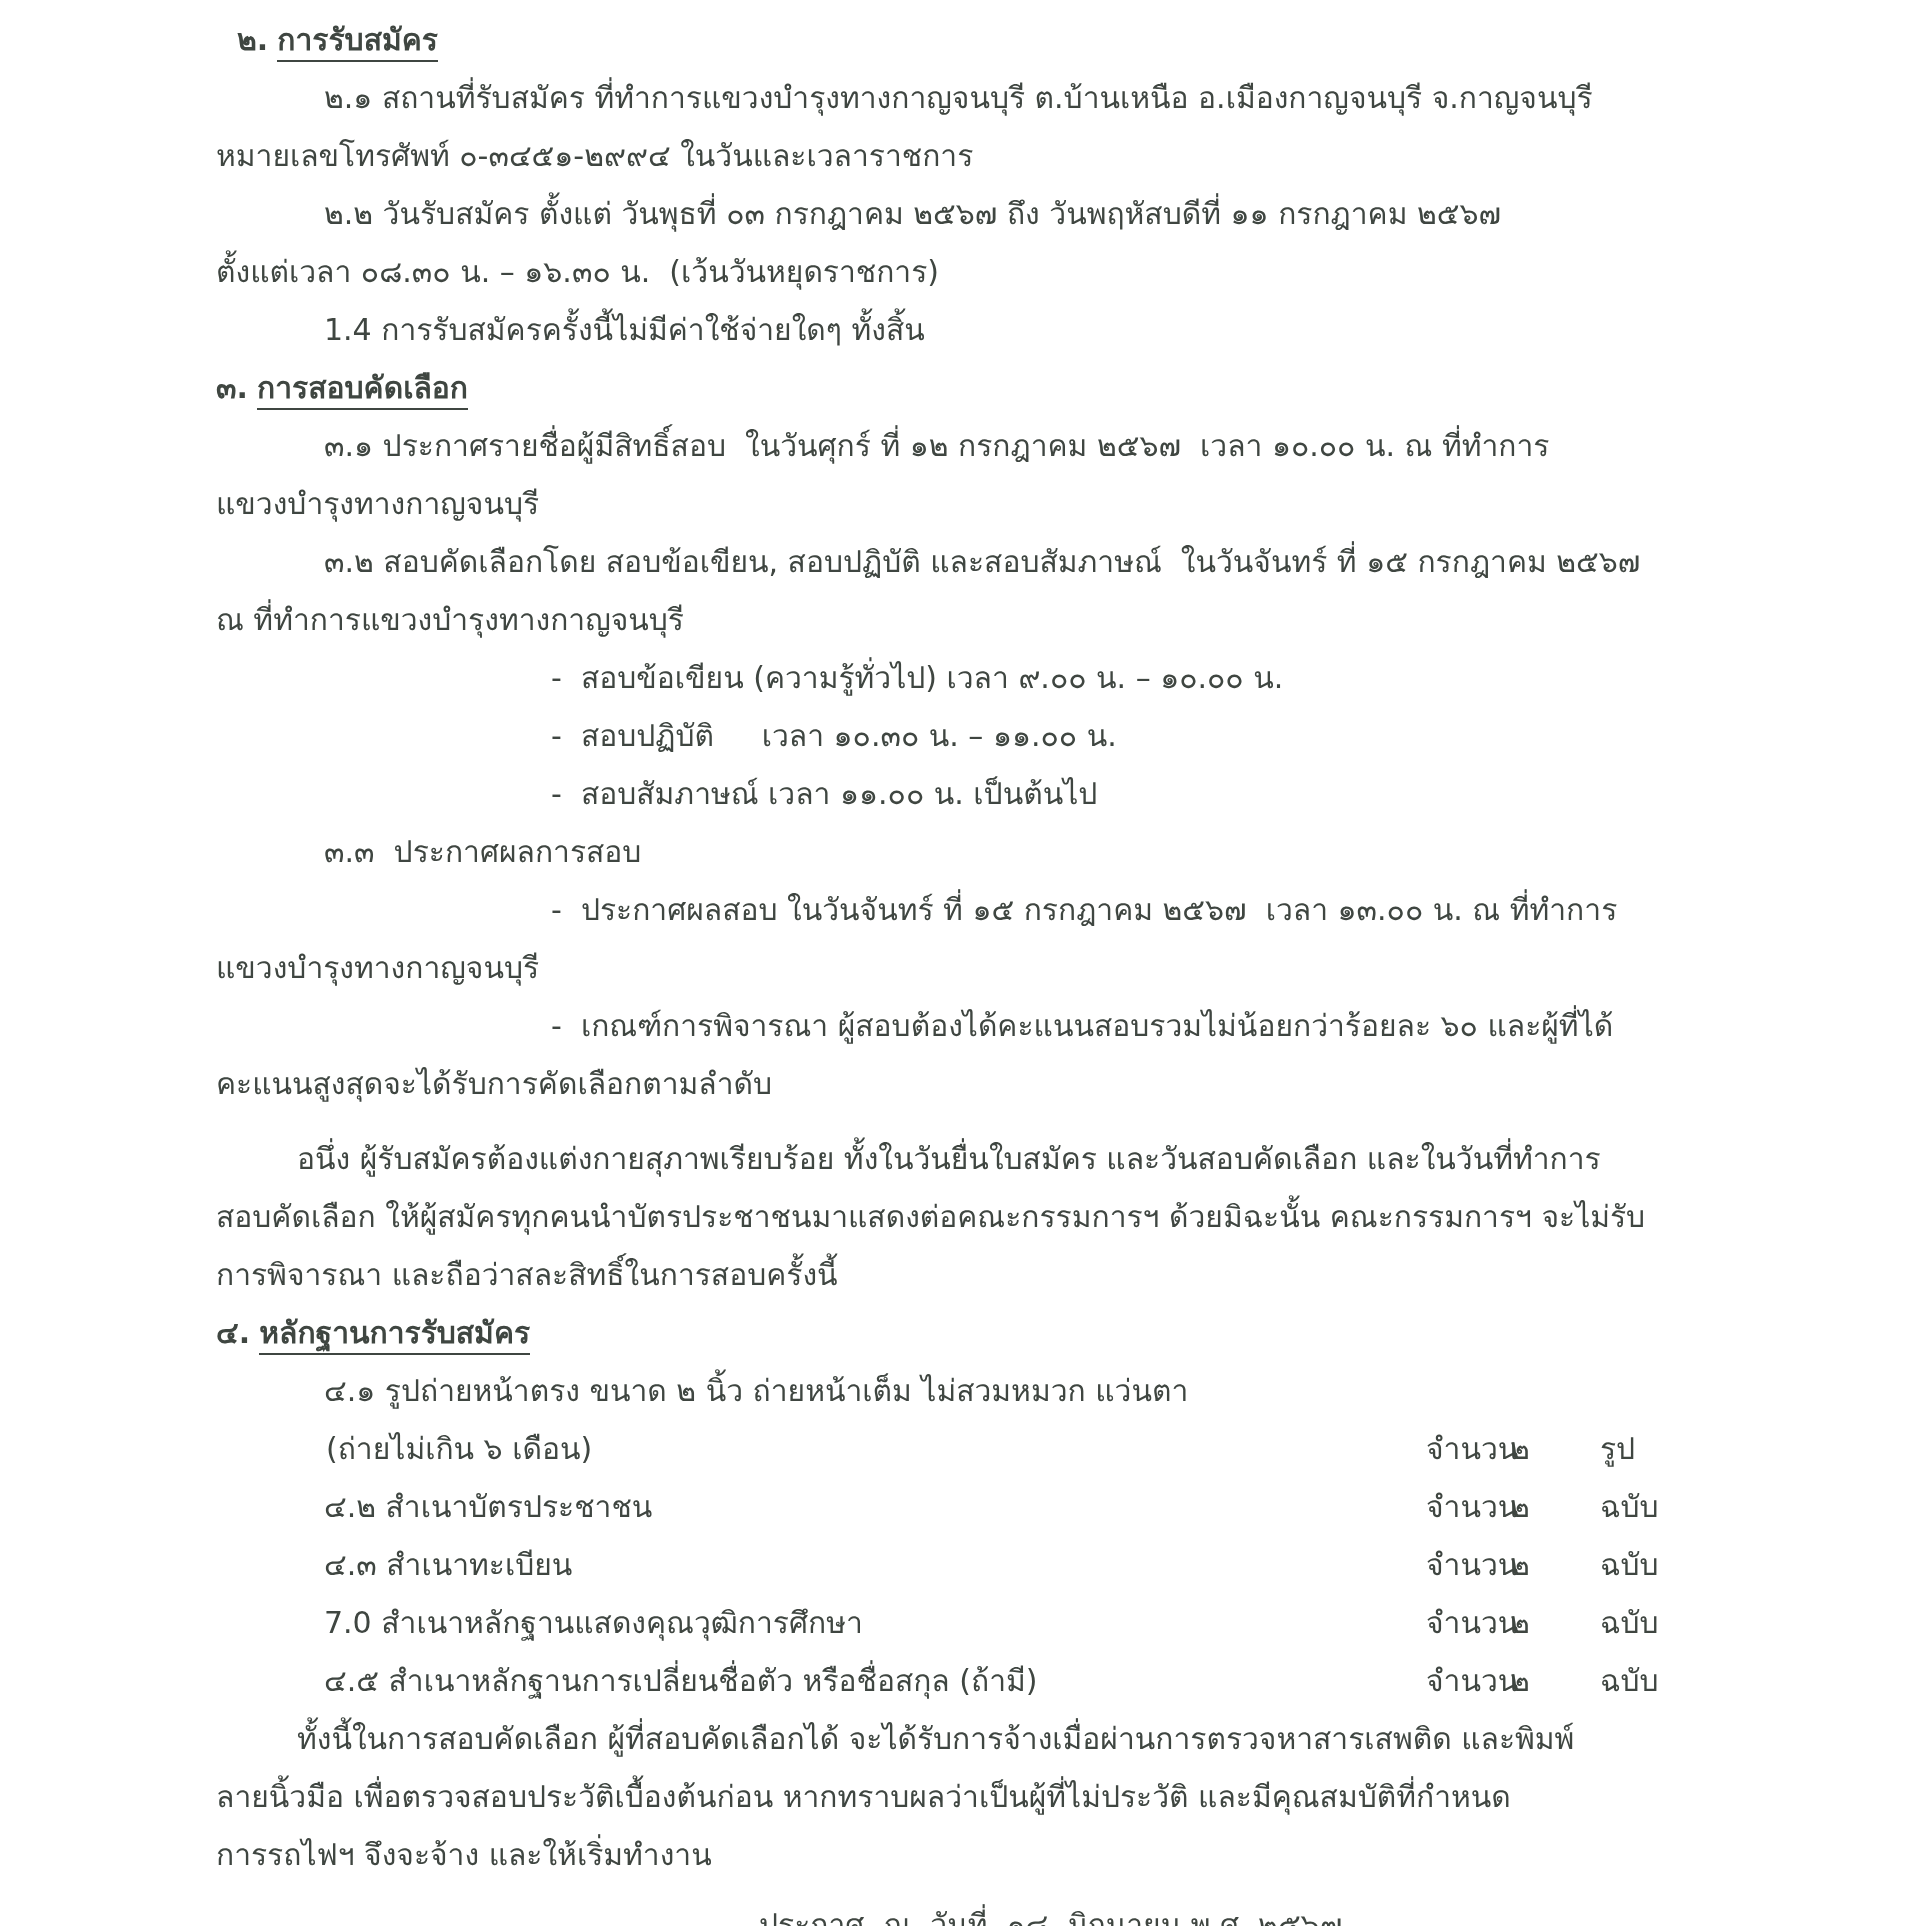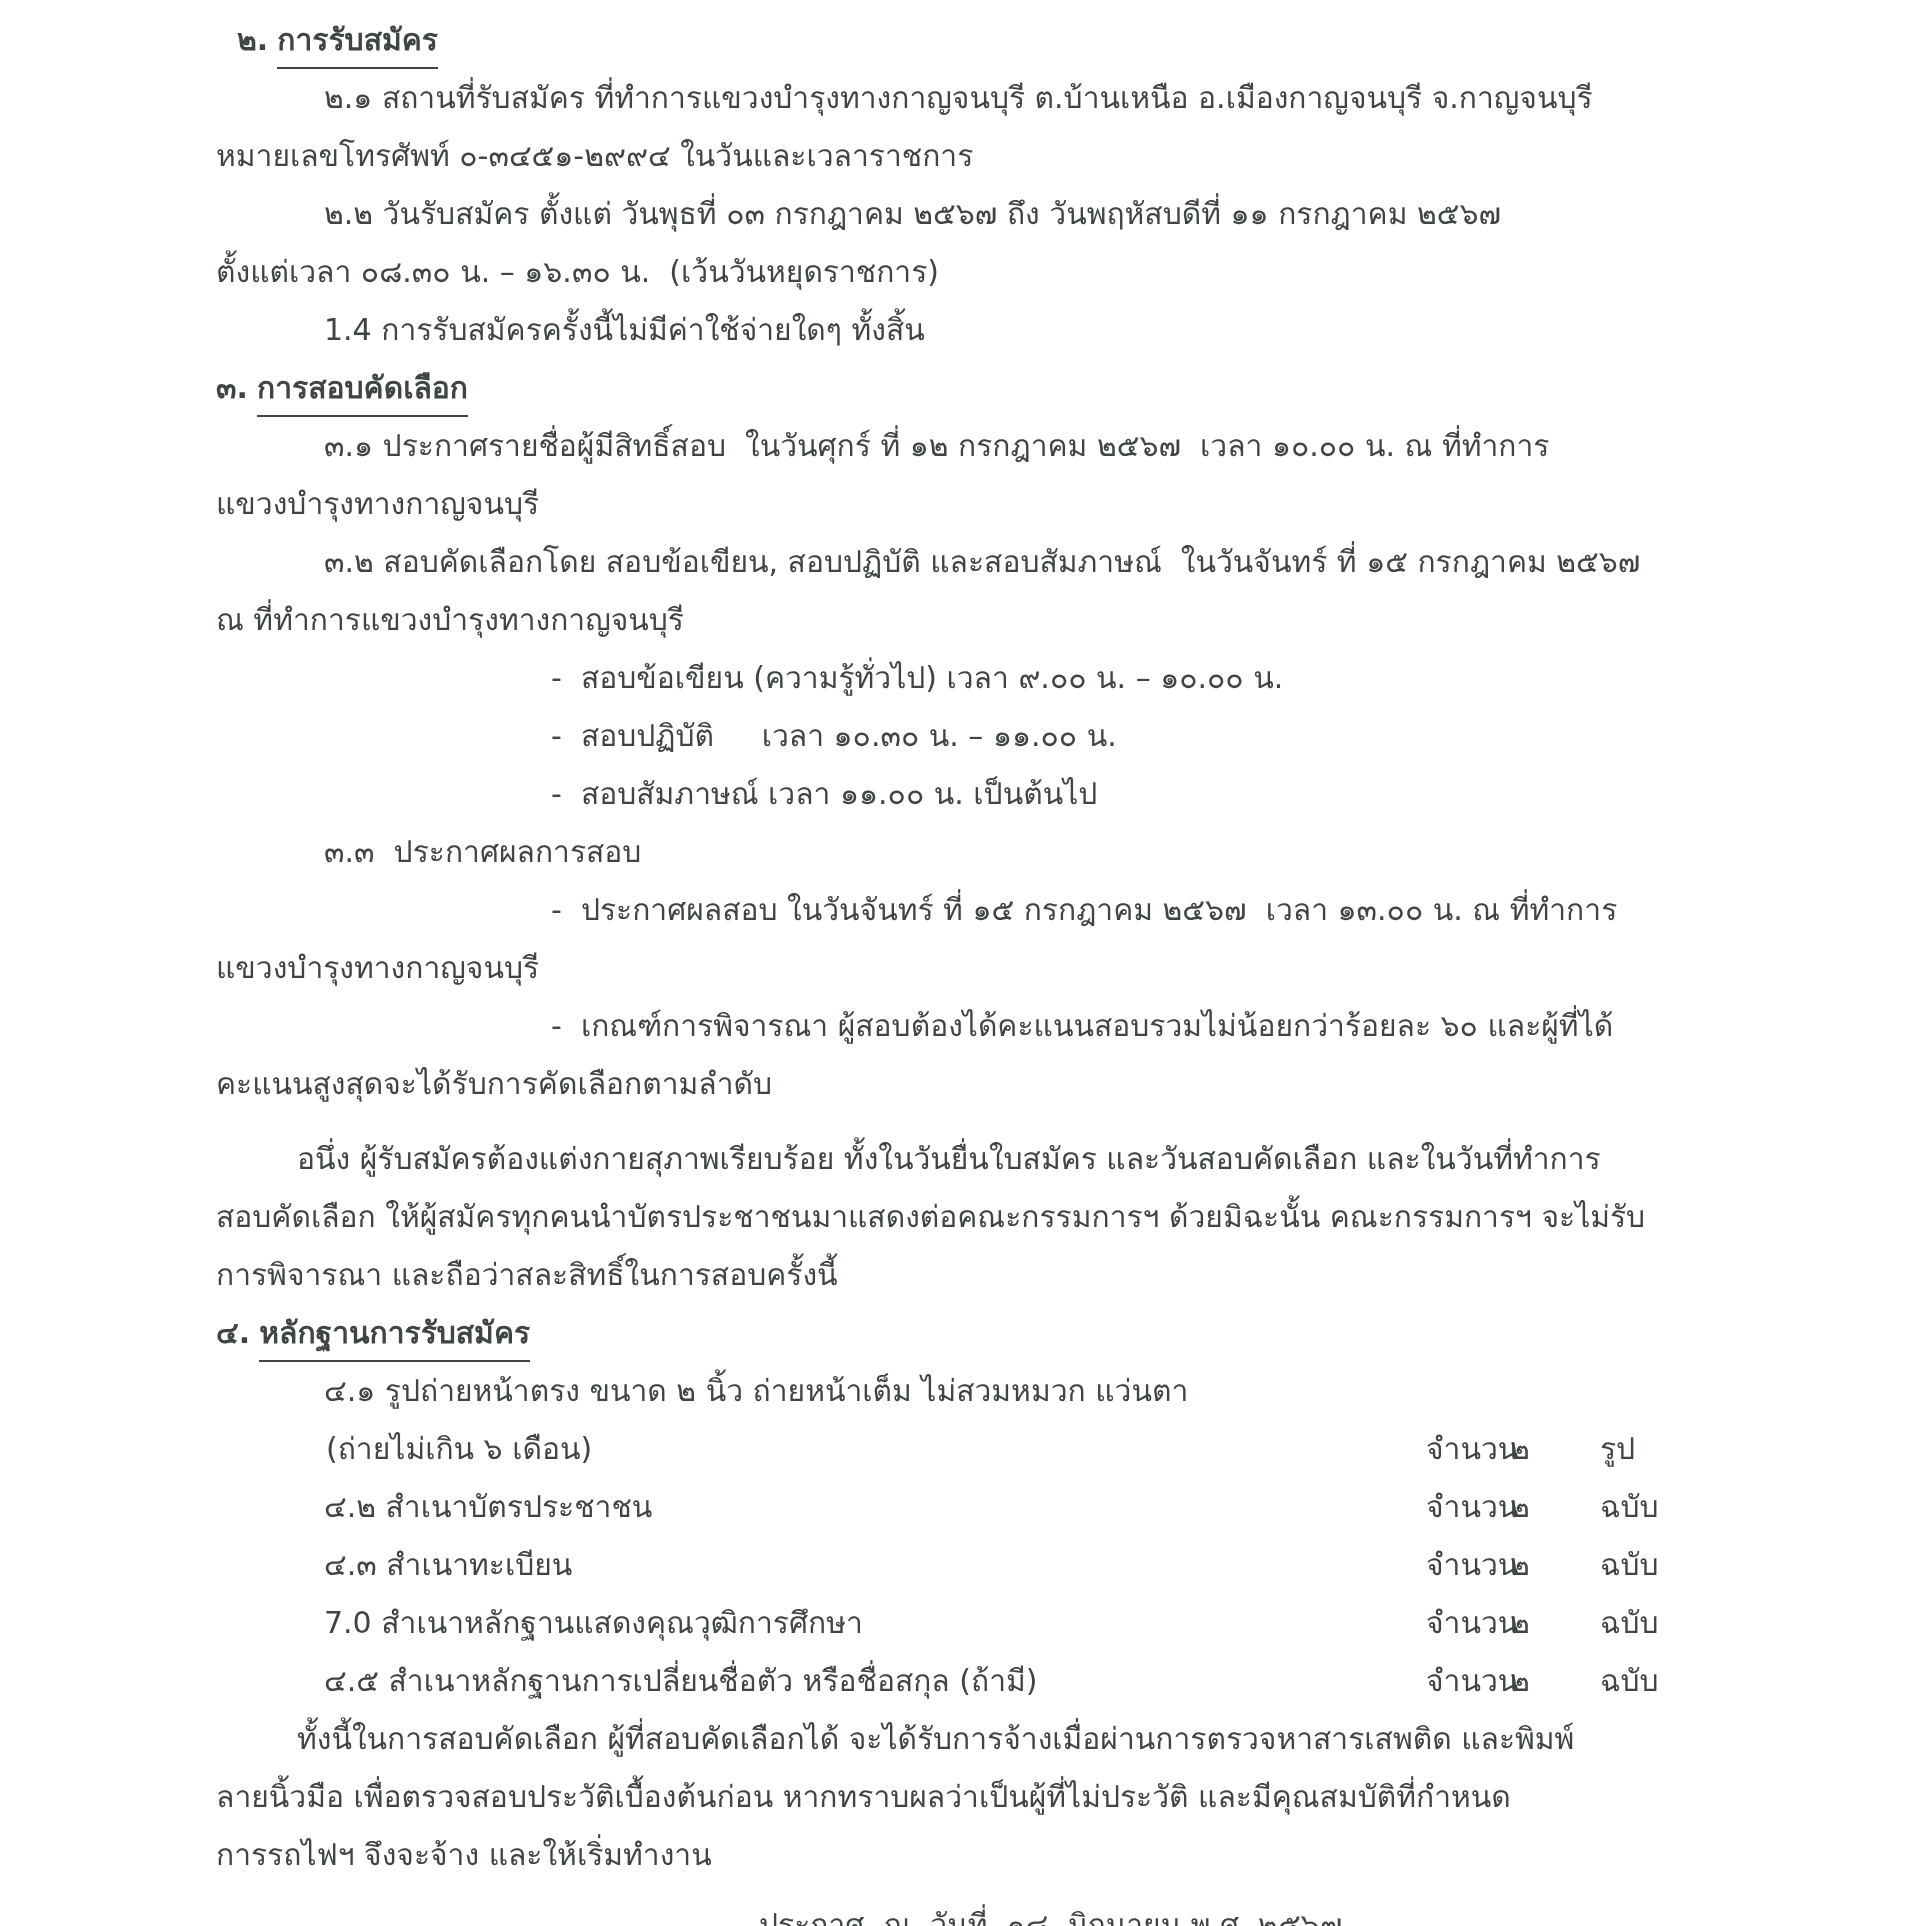--- a/index.html
+++ b/index.html
@@ -21,21 +21,21 @@
   }
   .line {
     font-size: 30px;
     line-height: 58px;
     white-space: nowrap;
   }
   .heading { font-weight: 700; }
   .heading .hnum { margin-left: 21px; }
   .heading .u {
     border-bottom: 2.7px solid currentColor;
-    padding-bottom: 10px;
+    padding-bottom: 3px;
     margin-left: 9.2px;
   }
   .ind-item  { margin-left: 108px; }   
   .ind-para  { margin-left: 81px; }   
   .ind-dash  { margin-left: 335px; }   
   .ind-photo { margin-left: 110px; }   
   .flush     { margin-left: 0; }
 
   .row { position: relative; }
   .row .lbl { display: inline-block; }

